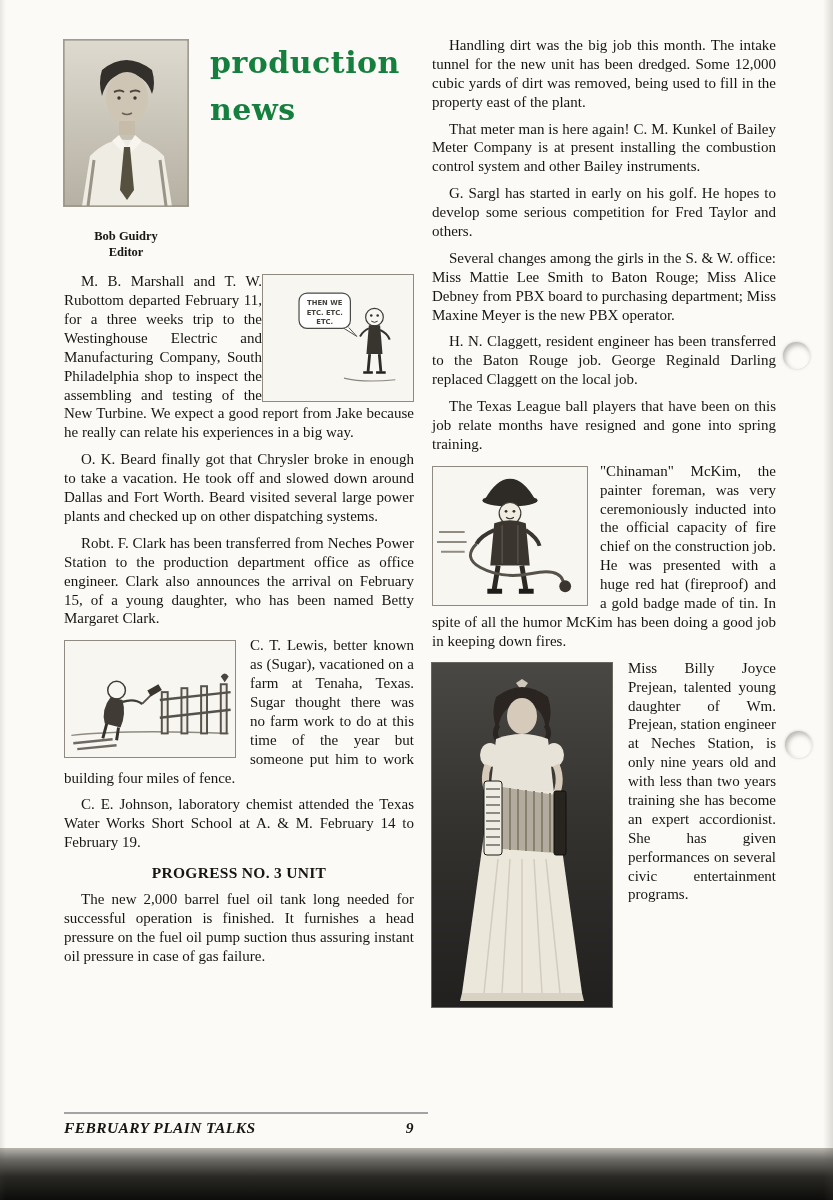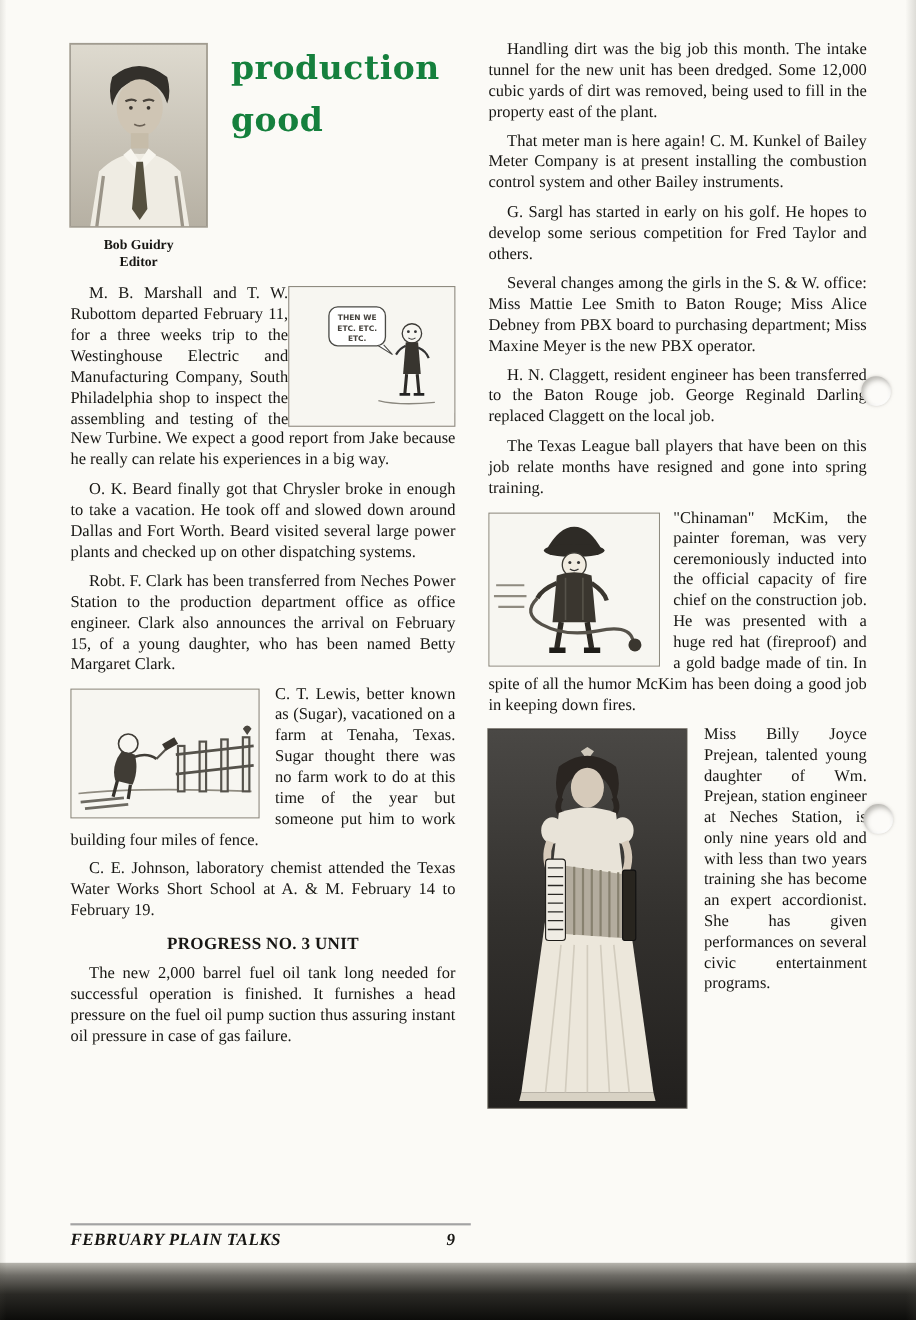--- a/index.html
+++ b/index.html
@@ -9,31 +9,31 @@
     position: relative;
     width: 833px; height: 1200px;
     margin: 0 auto;
     background: #fbfaf6;
     font-family: "Liberation Serif", "DejaVu Serif", serif;
     color: #171613;
     overflow: hidden;
   }
   .col { position: absolute; }
   .col-left  { left: 64px;  top: 40px; width: 350px; }
-  .col-right { left: 444px; top: 36px; width: 344px; }
+  .col-right { left: 432px; top: 36px; width: 344px; }
 
   .header-row { display: flex; align-items: flex-start; }
   .editor-photo { width: 124px; height: 166px; flex: none; box-shadow: 0 0 0 1px #a19c90; background:#cfcabf; }
   .title-block {
     margin-left: 22px; padding-top: 0;
     font-family: "DejaVu Serif", serif;
     font-weight: bold; font-size: 30px; line-height: 1.55;
     letter-spacing: 0.5px; color: #15803d;
   }
-  .photo-caption { width: 124px; text-align: center; font-size: 12.5px; font-weight: bold; line-height: 1.25; margin-top: 9px; }
+  .photo-caption { width: 124px; text-align: center; font-size: 12.5px; font-weight: bold; line-height: 1.25; margin-top: 23px; }
 
   p.para { font-size: 15px; line-height: 1.26; text-align: justify; margin: 0 0 8px; overflow: visible; }
   p.indent { text-indent: 17px; }
   p.first { margin-top: 12px; }
   .subhead { font-size: 15.5px; font-weight: bold; text-align: center; margin: 12px 0 8px; letter-spacing: 0.3px; }
 
   .cartoon { border: 1px solid #8f8b80; background: #f7f6f1; display: block; }
   .cartoon.thenwe  { float: right; width: 152px; height: 128px; margin: 2px 0 6px 12px; shape-outside: border-box; padding-left: 28px; }
   .cartoon.fence   { float: left;  width: 172px; height: 118px; margin: 4px 14px 4px 0; }
   .cartoon.fireman { float: left;  width: 156px; height: 140px; margin: 4px 12px 4px 0; }
@@ -93,21 +93,21 @@
           <rect x="55" y="81" width="16" height="14" fill="#c6bca9"></rect>
           <path d="M18,166 L26,116 Q44,98 63,100 Q82,98 100,116 L108,166 Z" fill="#efece3"></path>
           <path d="M55,95 L63,107 L71,95 L78,101 L63,117 L48,101 Z" fill="#f7f5ee"></path>
           <path d="M60,107 L66,107 L70,150 L63,160 L56,150 Z" fill="#55503f"></path>
           <path d="M30,120 L24,166 M96,120 L102,166" stroke="#9a9488" stroke-width="3"></path>
           <rect width="124" height="166" fill="none" stroke="#8a857a" stroke-width="1"></rect>
         </svg>
       </div>
       <div class="title-block">
         <div>production</div>
-        <div>good</div>
+        <div>news</div>
       </div>
     </div>
 
     <div class="photo-caption">
       <div>Bob Guidry</div>
       <div>Editor</div>
     </div>
 
     <p class="para indent first">
       <span class="cartoon thenwe">

